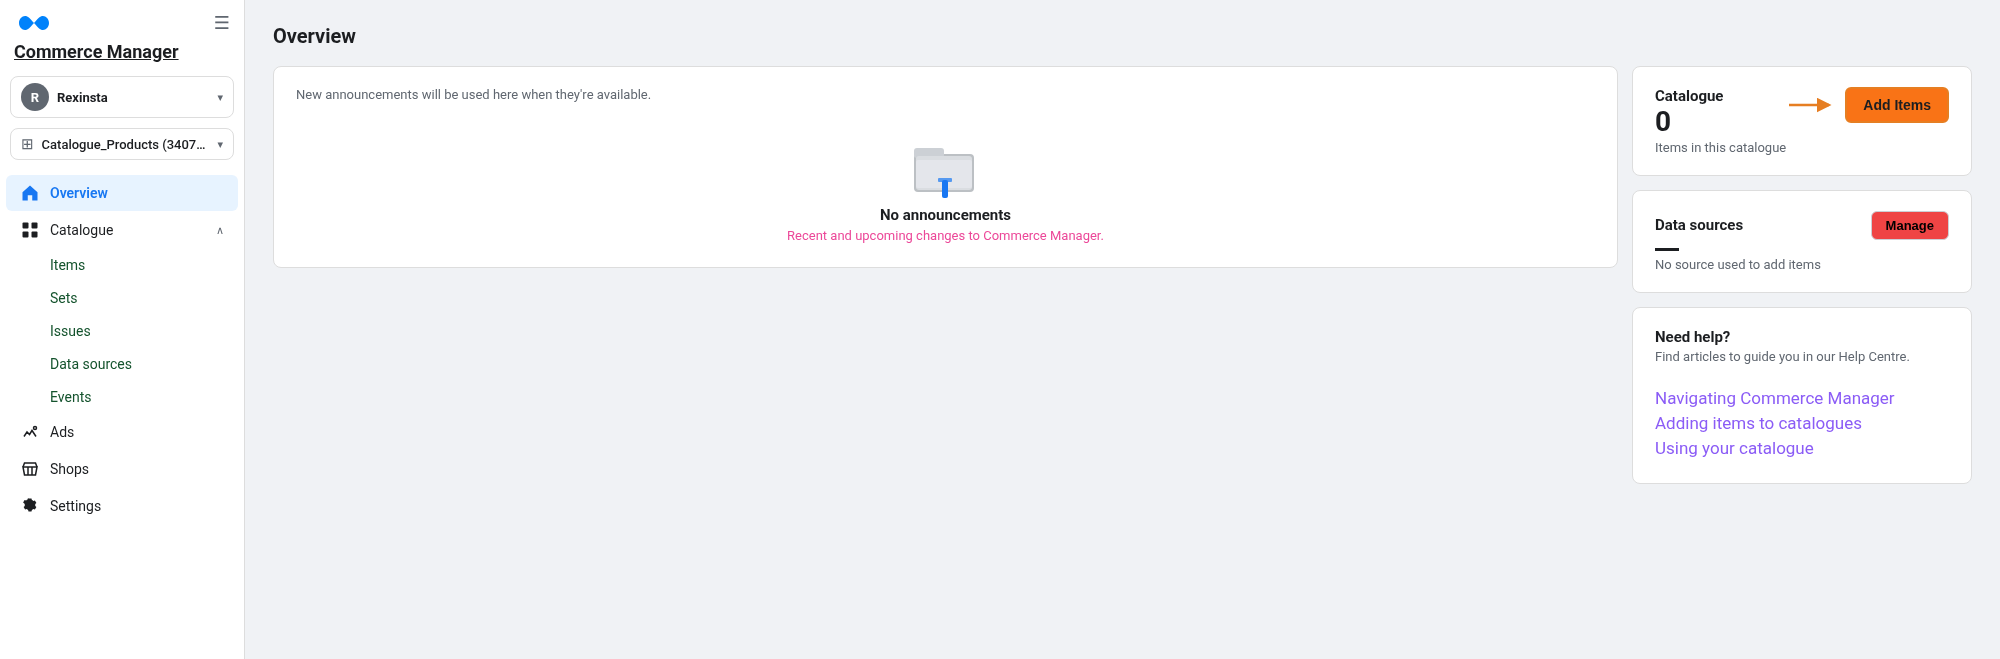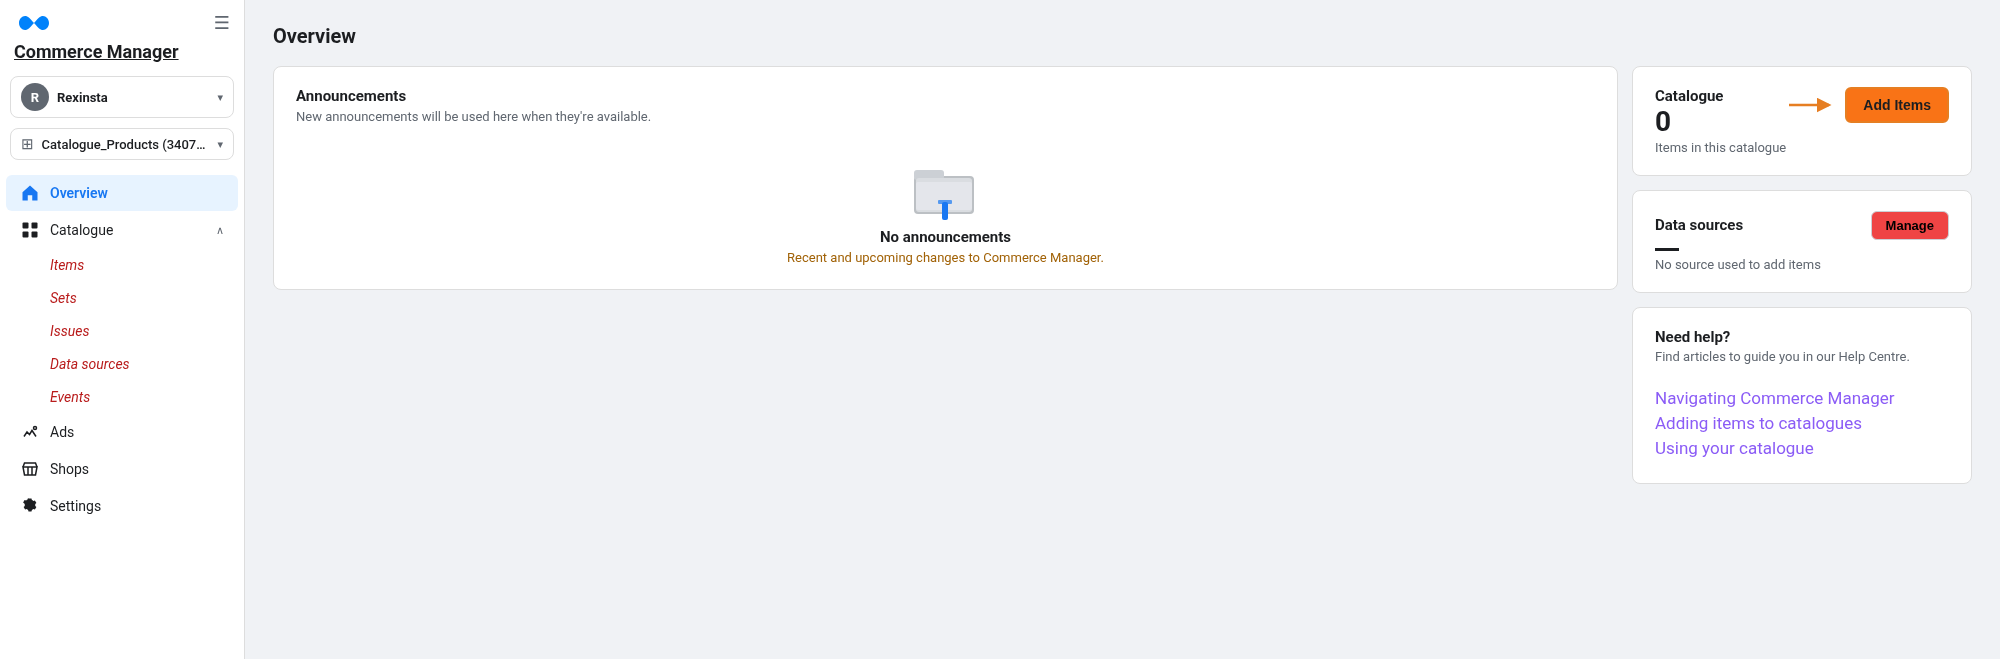--- a/index.html
+++ b/index.html
@@ -121,24 +121,23 @@
     .nav-item-label { flex: 1; }
     .nav-item-chevron { color: #606770; font-size: 11px; }
 
     .catalogue-submenu { margin-left: 0; }
     .submenu-item {
       display: flex;
       align-items: center;
       padding: 8px 14px 8px 44px;
       cursor: pointer;
       font-size: 14px;
-      color: #b91c1c;
+      color: #14532d;
       border-radius: 6px;
       margin: 1px 6px;
-      font-style: italic;
     }
 
     
     .main-content {
       flex: 1;
       overflow-y: auto;
       padding: 24px 28px;
       background: #f0f2f5;
     }
     .page-title {
@@ -179,21 +178,21 @@
       padding: 10px 0 4px 0;
     }
     .empty-title {
       font-size: 15px;
       font-weight: 700;
       margin-bottom: 4px;
       text-align: center;
     }
     .empty-desc {
       font-size: 13px;
-      color: #a16207;
+      color: #ec4899;
       text-align: center;
     }
 
     
     .folder-illustration {
       width: 80px;
       height: 80px;
     }
 
     
@@ -392,21 +391,20 @@
 </aside>
 
 <main class="main-content">
   <h1 class="page-title">Overview</h1>
 
   <div class="content-grid">
 
     <div class="left-col">
 
       <div class="card">
-        <div class="card-title">Announcements</div>
         <div class="card-subtitle">New announcements will be used here when they're available.</div>
         <div class="card-empty-area">
 
           <svg class="folder-illustration" viewBox="0 0 80 80">
             <rect x="8" y="28" width="60" height="38" rx="4" fill="#bcc0c4"></rect>
             <rect x="8" y="22" width="30" height="10" rx="3" fill="#ccd0d5"></rect>
             <rect x="10" y="30" width="56" height="34" rx="3" fill="#dadde1"></rect>
             <rect x="10" y="34" width="56" height="28" rx="2" fill="#e4e6eb"></rect>
 
             <rect x="36" y="54" width="6" height="18" rx="2" fill="#1877f2"></rect>

